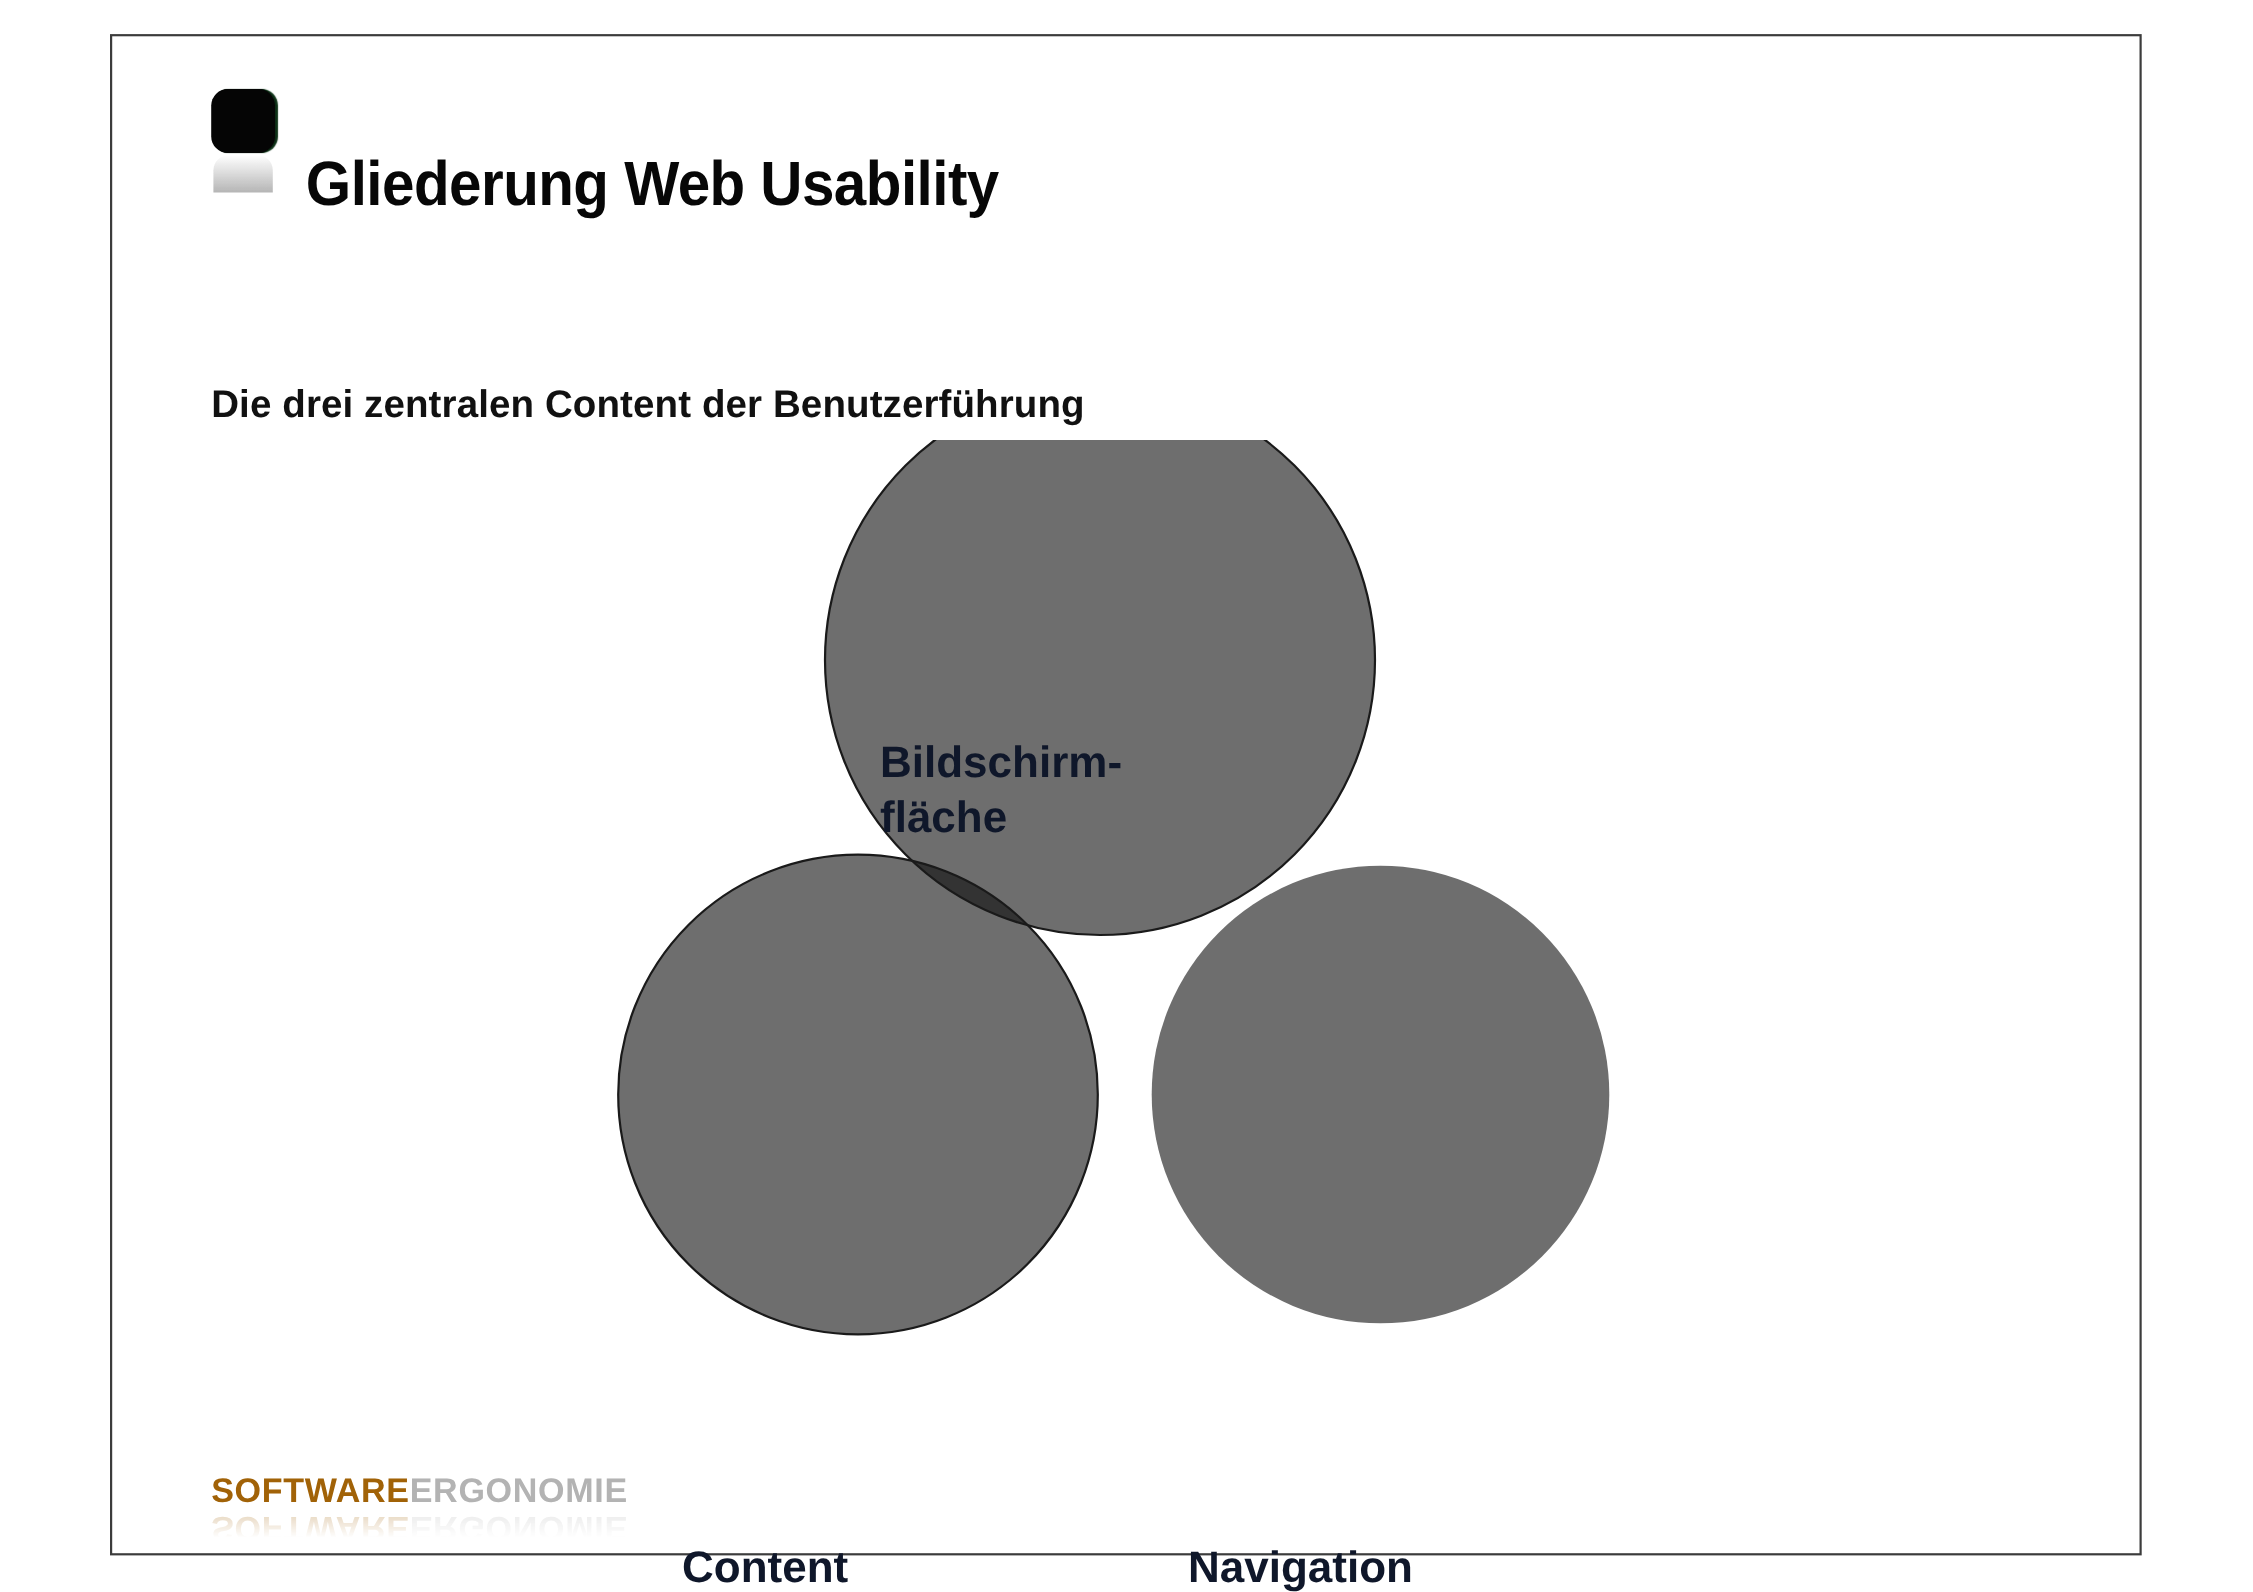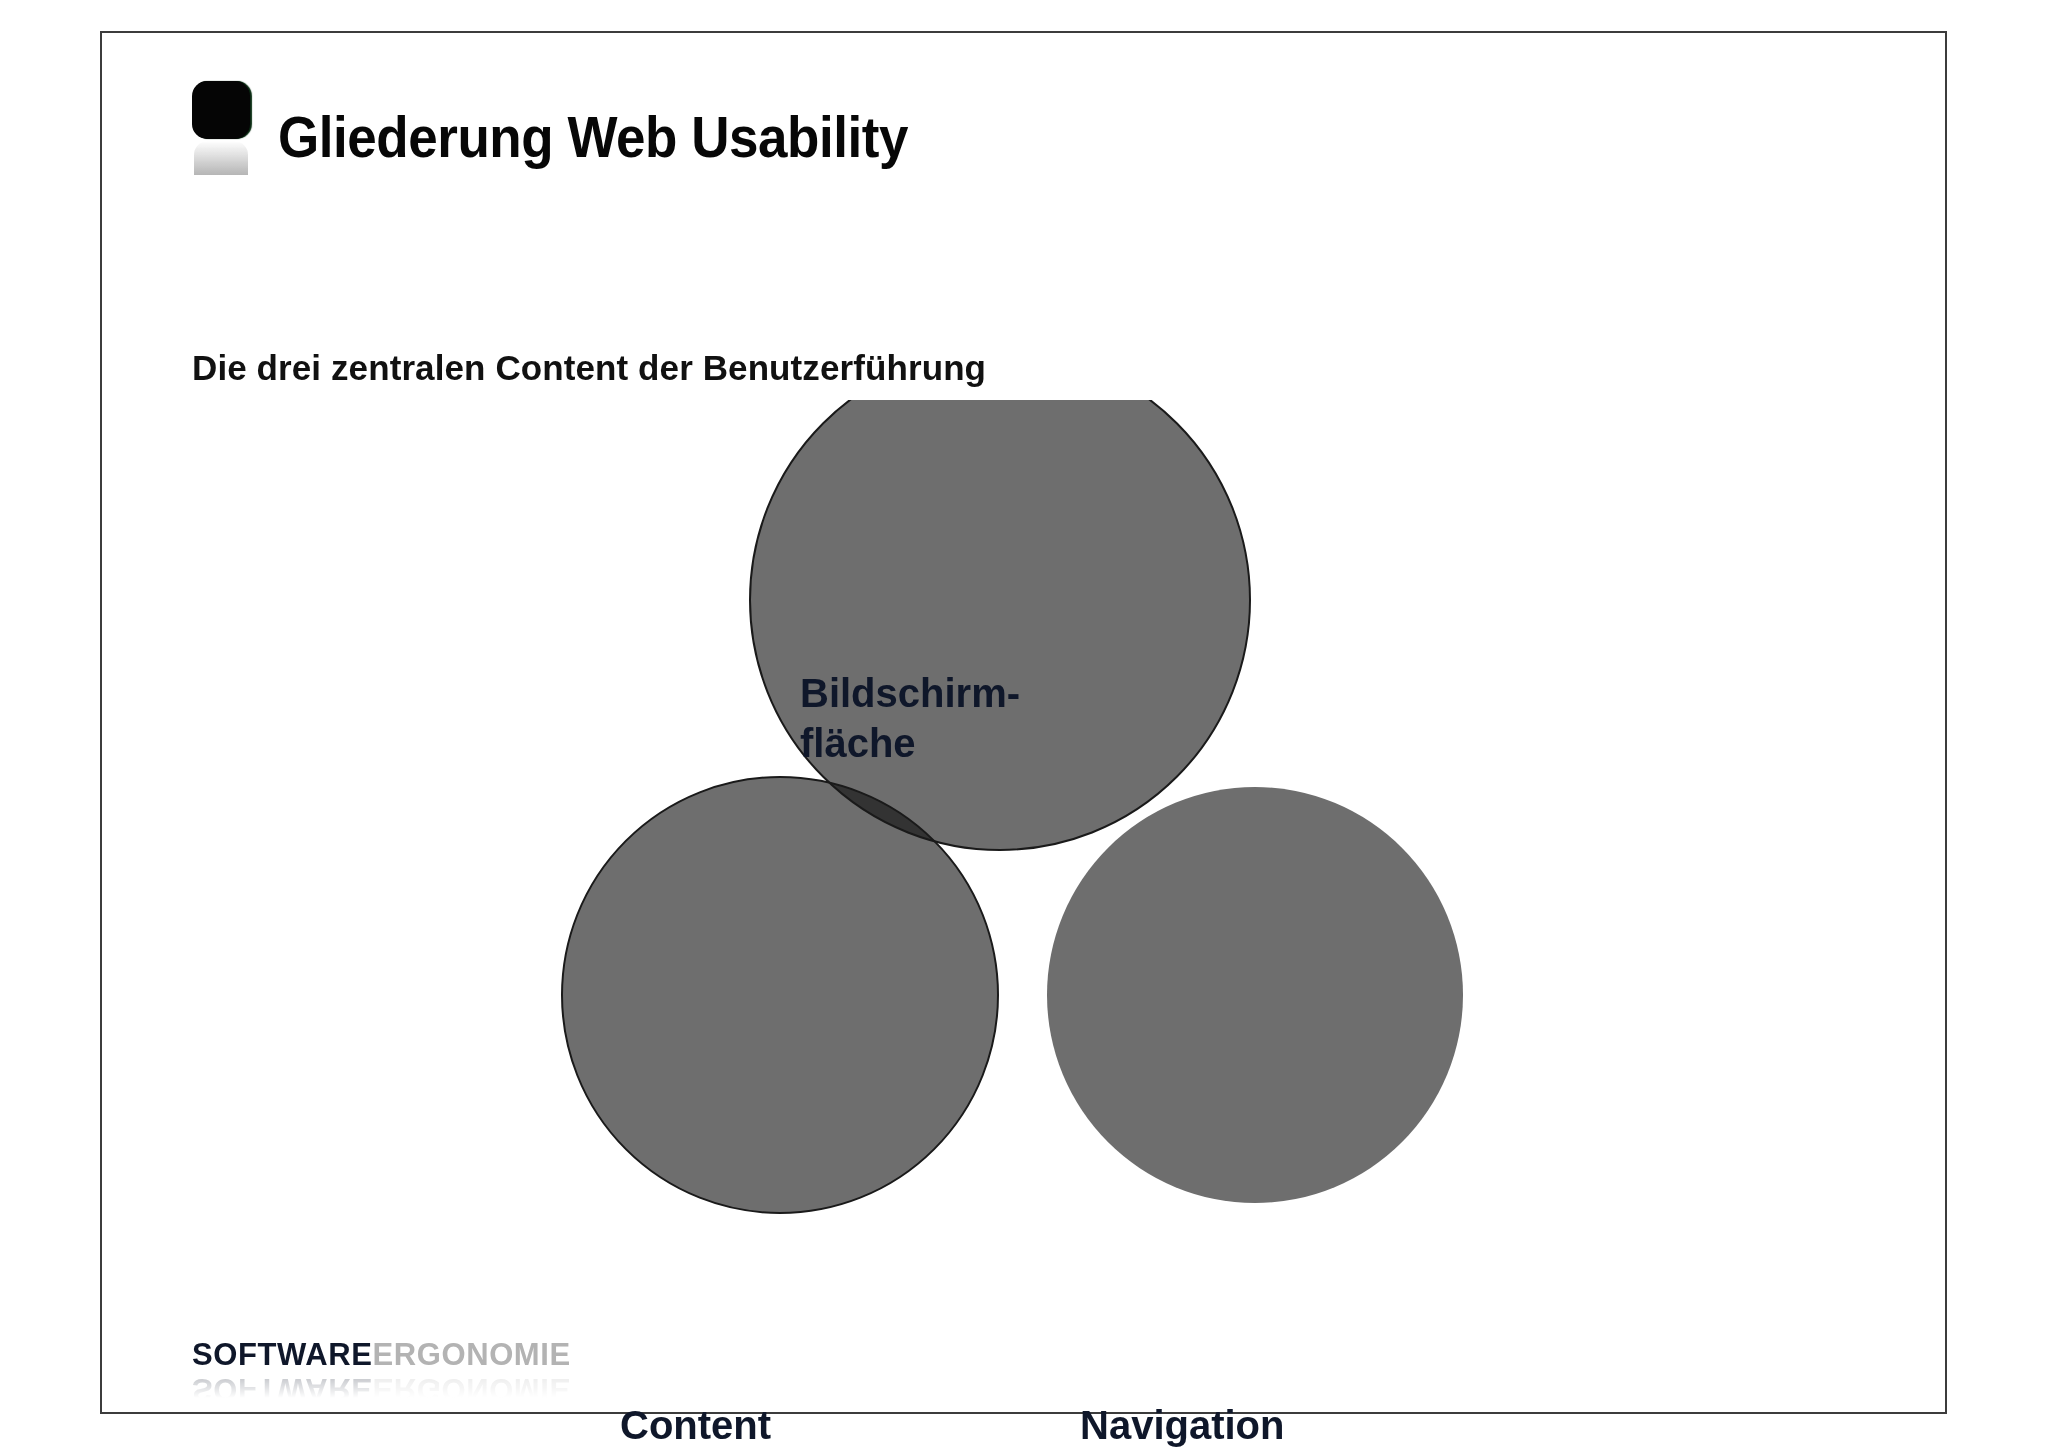--- a/index.html
+++ b/index.html
@@ -38,21 +38,21 @@
     background: transparent;
   }
 
   
   .header {
     position: absolute;
     left: 190px;
     top: 78px;
     height: 120px;
     display: flex;
-    align-items: center;
+    align-items: flex-end;
   }
 
   .logo-wrap {
     position: relative;
     width: 66px;
     height: 120px;
     margin-right: 22px;
     flex: none;
   }
 
@@ -157,21 +157,21 @@
   }
 
   .footer-logo {
     font-size: 31px;
     font-weight: bold;
     letter-spacing: 0.6px;
     line-height: 34px;
     white-space: nowrap;
   }
 
-  .footer-strong { color: #0f172a; }
+  .footer-strong { color: #a16207; }
   .footer-light  { color: #b3b3b3; }
 
   .footer-reflection {
     position: relative;
     margin-top: 0px;
     height: 26px;
     overflow: hidden;
     transform: scaleY(-1);
     opacity: 0.33;
     -webkit-mask-image: linear-gradient(to top, rgba(0,0,0,0.9), rgba(0,0,0,0));

